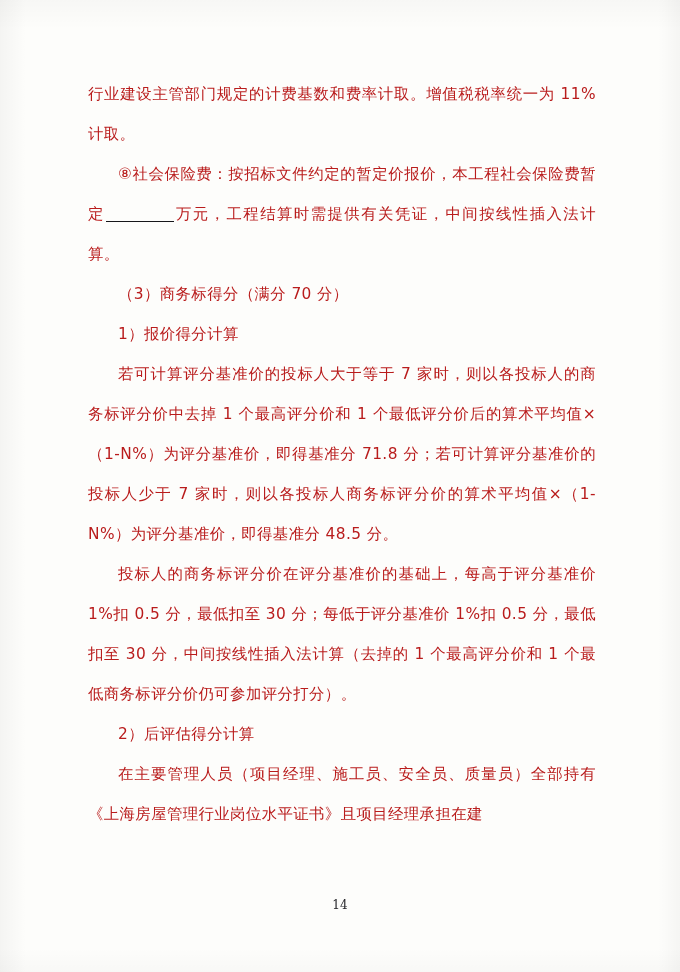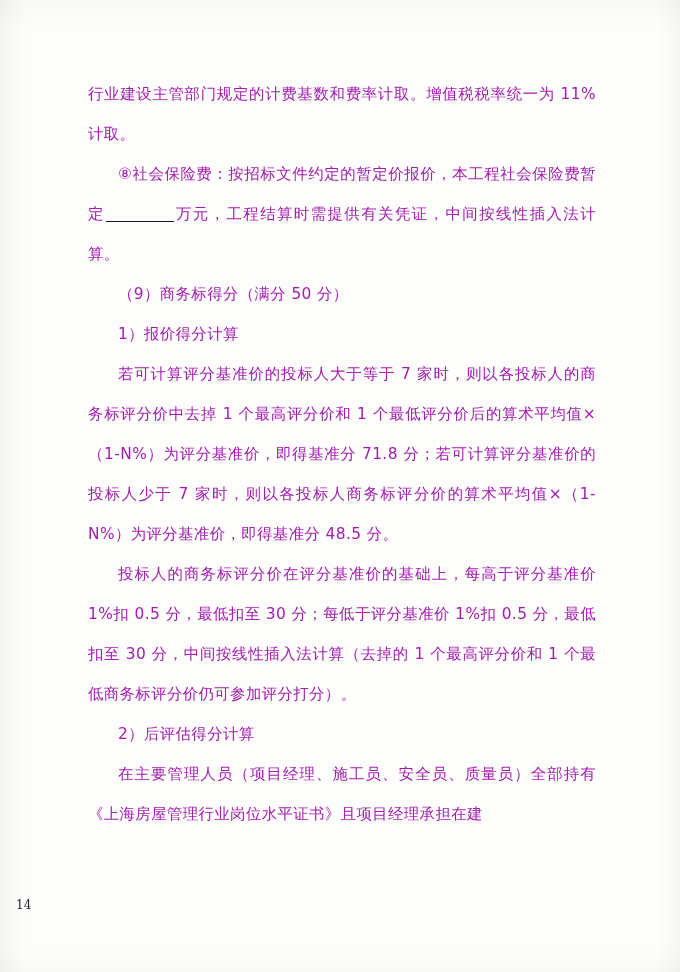--- a/index.html
+++ b/index.html
@@ -30,21 +30,21 @@
       linear-gradient(to left, rgba(0,0,0,0.03) 0px, rgba(0,0,0,0.0) 22px),
       linear-gradient(to bottom, rgba(0,0,0,0.025) 0px, rgba(0,0,0,0.0) 30px),
       linear-gradient(to top, rgba(0,0,0,0.02) 0px, rgba(0,0,0,0.0) 24px);
     pointer-events: none;
   }
   .body-text {
     position: absolute;
     left: 88px;
     top: 74px;
     width: 508px;
-    color: #a21caf;
+    color: #b91c1c;
     font-size: 15.4px;
     line-height: 40px;
     letter-spacing: 0.4px;
     text-align: justify;
     text-justify: inter-character;
   }
   .para {
     margin: 0 0 0 0;
     white-space: pre-wrap;
   }
@@ -56,38 +56,38 @@
     width: 68px;
     border-bottom: 1.2px solid #16161a;
     vertical-align: -3px;
     margin: 0 1px;
   }
   .page-number {
     position: absolute;
     left: 0;
     right: 0;
     top: 898px;
+    text-align: center;
     font-size: 12px;
     color: #26262a;
     font-family: "DejaVu Serif", "Liberation Serif", serif;
-    padding-left: 16px;
   }
 </style>
 </head>
 <body>
 
 <div class="page">
 
   <div class="body-text">
 
     <p class="para">行业建设主管部门规定的计费基数和费率计取。增值税税率统一为 11%计取。</p>
 
     <p class="para indent"><span>⑧社会保险费：按招标文件约定的暂定价报价，本工程社会保险费暂定</span><span class="blank-line"></span><span>万元，工程结算时需提供有关凭证，中间按线性插入法计算。</span></p>
 
-    <p class="para indent">（9）商务标得分（满分 50 分）</p>
+    <p class="para indent">（3）商务标得分（满分 70 分）</p>
 
     <p class="para indent">1）报价得分计算</p>
 
 
 
     <p class="para indent">若可计算评分基准价的投标人大于等于 7 家时，则以各投标人的商务标评分价中去掉 1 个最高评分价和 1 个最低评分价后的算术平均值×（1-N%）为评分基准价，即得基准分 71.8 分；若可计算评分基准价的投标人少于 7 家时，则以各投标人商务标评分价的算术平均值×（1-N%）为评分基准价，即得基准分 48.5 分。</p>
 
     <p class="para indent">投标人的商务标评分价在评分基准价的基础上，每高于评分基准价 1%扣 0.5 分，最低扣至 30 分；每低于评分基准价 1%扣 0.5 分，最低扣至 30 分，中间按线性插入法计算（去掉的 1 个最高评分价和 1 个最低商务标评分价仍可参加评分打分）。</p>
 
     <p class="para indent">2）后评估得分计算</p>

